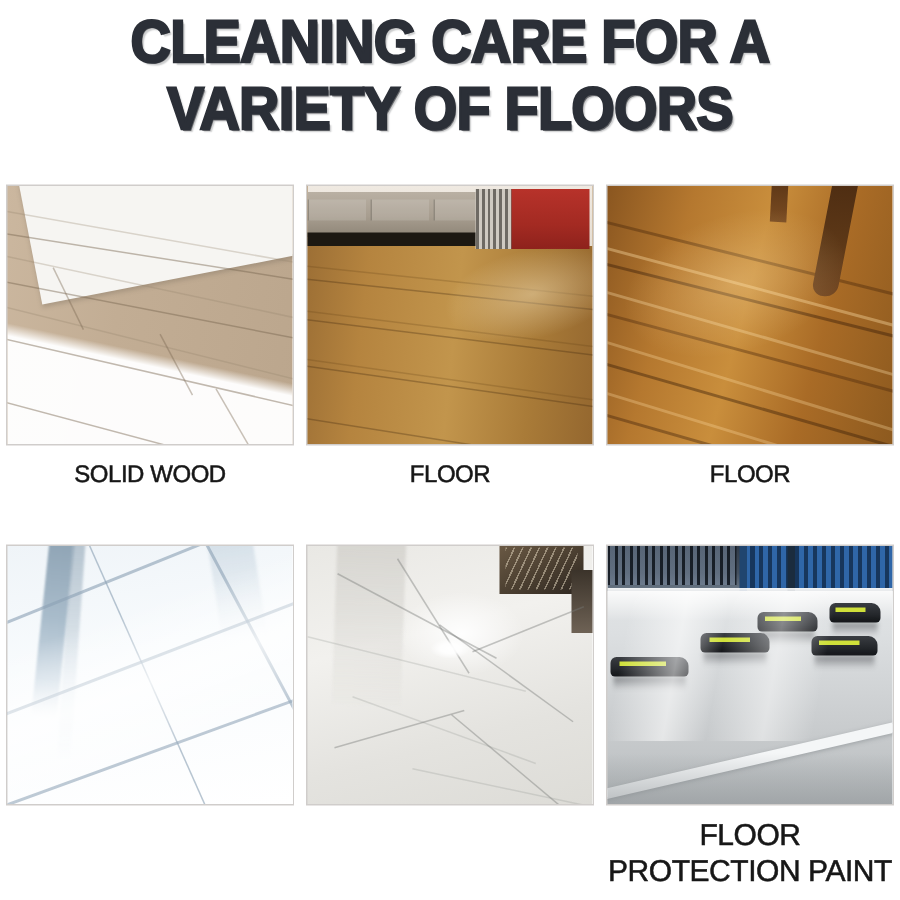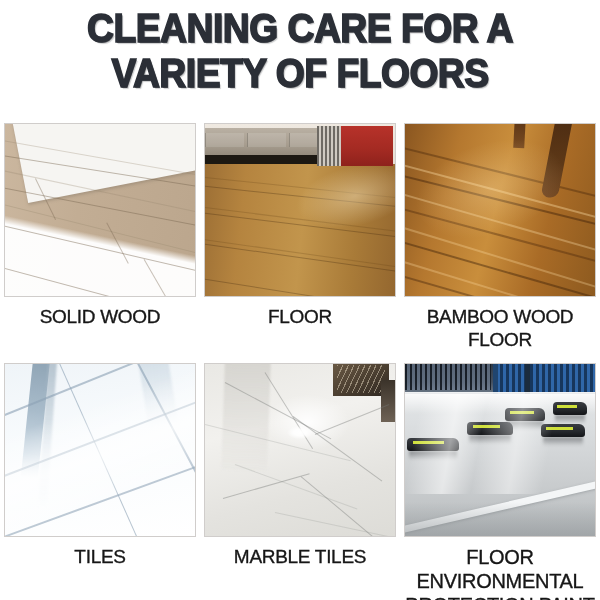--- a/index.html
+++ b/index.html
@@ -57,21 +57,21 @@
     margin: 4px auto 0 auto;
     overflow: hidden;
     background: #cfcfcf;
     box-shadow: 0 0 0 1px rgba(150,145,140,0.45);
   }
   .caption {
     margin-top: 9px;
     text-align: center;
     font-family: "Liberation Sans", sans-serif;
     font-weight: 500;
-    font-size: 19px;
+    font-size: 16px;
     line-height: 23px;
     letter-spacing: -0.3px;
     color: #171717;
     text-transform: uppercase;
     -webkit-text-stroke: 0.35px #171717;
   }
   .cell.overflow-caption .caption {
     font-size: 20px;
     line-height: 24px;
     white-space: nowrap;
@@ -364,65 +364,60 @@
       <div class="strand" style="top:98px;  transform:rotate(16deg); background:rgba(55,28,8,0.42);"></div>
       <div class="strand" style="top:116px; transform:rotate(17deg); background:rgba(255,222,165,0.30);"></div>
       <div class="strand" style="top:132px; transform:rotate(16deg); background:rgba(62,32,9,0.40);"></div>
       <div class="strand" style="top:150px; transform:rotate(18deg); background:rgba(255,226,170,0.26);"></div>
       <div class="strand" style="top:162px; transform:rotate(17deg); background:rgba(60,30,8,0.38);"></div>
       <div class="legs2"></div>
       <div class="legs"></div>
       <div class="shine"></div>
     </div>
     <div class="caption">
-      <div>BAMBOO WOOD</div>
       <div>FLOOR</div>
     </div>
   </div>
 
   <div class="cell">
     <div class="thumb t4">
       <div class="refl"></div>
       <div class="refl2"></div>
       <div class="refl3"></div>
 
       <div class="grout" style="left:-40px; top:66px;  width:300px; height:1.6px; transform:rotate(-22deg);"></div>
       <div class="grout" style="left:-40px; top:126px; width:300px; height:1.6px; transform:rotate(-21deg);"></div>
       <div class="grout" style="left:-40px; top:186px; width:300px; height:1.6px; transform:rotate(-20deg);"></div>
 
       <div class="grout" style="left:118px; top:-30px; width:230px; height:1.6px; transform:rotate(62deg);"></div>
       <div class="grout" style="left:46px;  top:-20px; width:230px; height:1.4px; transform:rotate(66deg);"></div>
       <div class="grout" style="left:178px; top:-36px; width:230px; height:1.4px; transform:rotate(58deg);"></div>
       <div class="sheen"></div>
     </div>
     <div class="caption">
-      <div>TILES</div>
     </div>
   </div>
 
   <div class="cell">
     <div class="thumb t5">
       <div class="panel"></div>
       <div class="brown">
         <div class="brown-dots"></div>
       </div>
       <div class="brown2"></div>
       <div class="vein" style="left:20px;  top:18px;  width:120px; height:1.2px; transform:rotate(28deg);"></div>
       <div class="vein" style="left:60px;  top:8px;   width:90px;  height:1px;   transform:rotate(58deg);"></div>
       <div class="vein soft" style="left:0px; top:60px; width:150px; height:1px; transform:rotate(14deg);"></div>
       <div class="vein" style="left:88px;  top:52px;  width:110px; height:1.2px; transform:rotate(36deg);"></div>
       <div class="vein" style="left:110px; top:70px;  width:80px;  height:1px;   transform:rotate(-22deg);"></div>
       <div class="vein soft" style="left:30px; top:100px; width:130px; height:1px; transform:rotate(20deg);"></div>
       <div class="vein" style="left:96px;  top:112px; width:100px; height:1.1px; transform:rotate(40deg);"></div>
       <div class="vein" style="left:18px;  top:134px; width:90px;  height:1px;   transform:rotate(-16deg);"></div>
       <div class="vein soft" style="left:70px; top:148px; width:120px; height:1px; transform:rotate(12deg);"></div>
       <div class="hotspot"></div>
-    </div>
-    <div class="caption">
-      <div>MARBLE TILES</div>
     </div>
   </div>
 
   <div class="cell overflow-caption">
     <div class="thumb t6">
       <div class="back"></div>
       <div class="rack" style="left:0;   width:86px;"></div>
       <div class="rack-blue" style="left:92px; width:98px;"></div>
       <div class="post" style="left:88px;"></div>
       <div class="post" style="left:120px; background:#1b2c3e;"></div>
@@ -441,18 +436,17 @@
         </div>
       <div class="bump" style="left:2px;   top:74px; width:52px;">
           <i></i>
         </div>
       <div class="stripe"></div>
       <div class="sheen"></div>
       <div class="dark-low"></div>
     </div>
     <div class="caption">
       <div>FLOOR</div>
-      <div>ENVIRONMENTAL</div>
       <div>PROTECTION PAINT</div>
     </div>
   </div>
 
 </div>
 
 </body></html>

